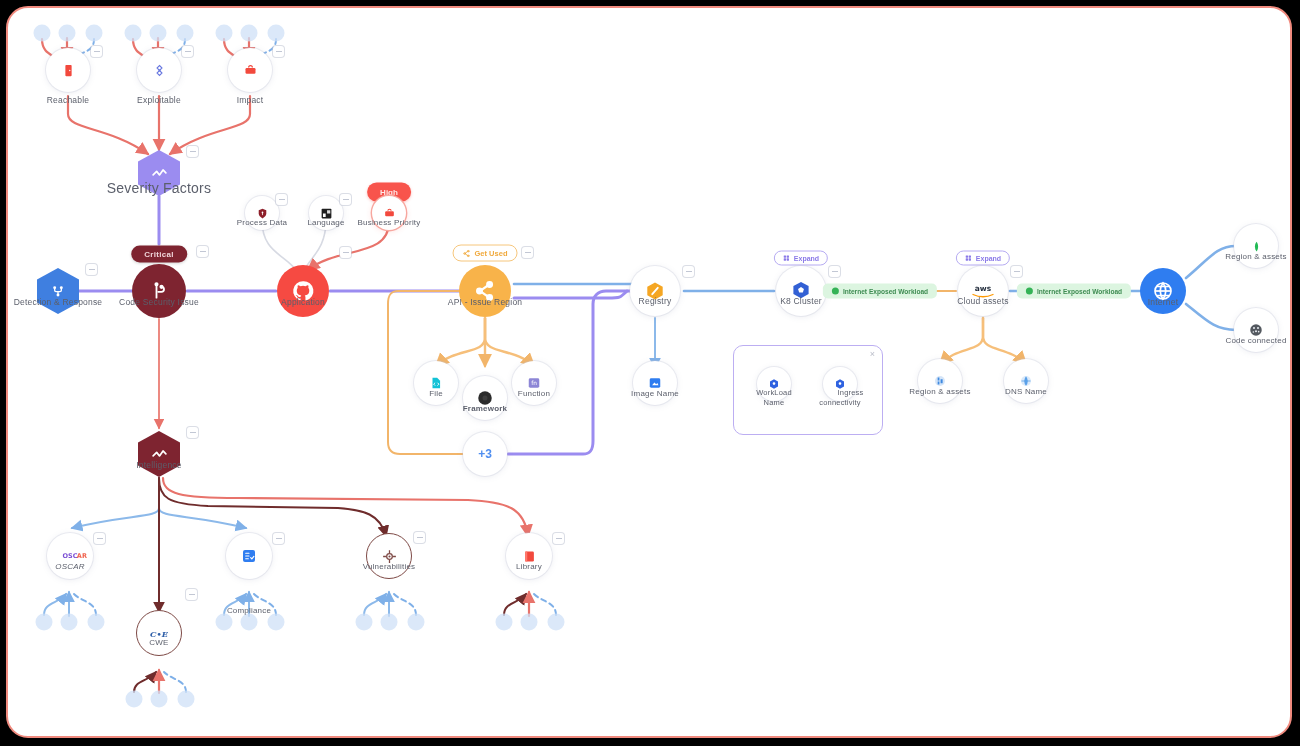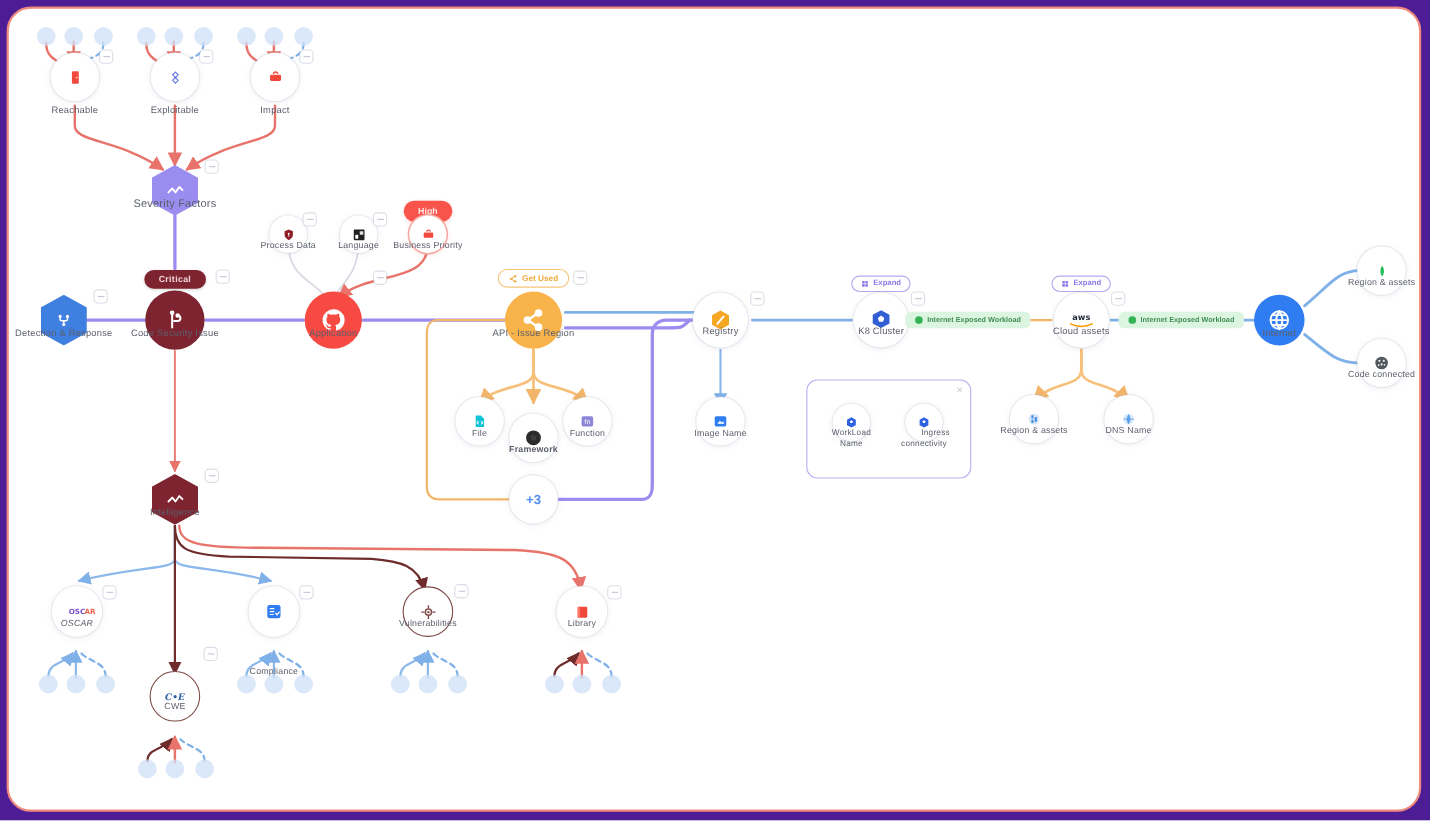--- a/index.html
+++ b/index.html
@@ -1,17 +1,17 @@
 <!DOCTYPE html>
 <html><head>
 <meta charset="utf-8">
 <style>
   html,body{margin:0;padding:0;background:#ffffff;}
   body{font-family:"Liberation Sans",sans-serif;}
-  #stage{position:relative;width:1300px;height:746px;overflow:hidden;background:#4c1d95;}
+  #stage{position:relative;width:1300px;height:746px;overflow:hidden;background:#000000;}
 
   
   #frame{
     position:absolute;left:6px;top:6px;width:1286px;height:732px;
     background:#ffffff;border:2px solid #f08a7e;border-radius:22px;
     box-sizing:border-box;overflow:hidden;
   }
   #canvas{position:absolute;left:0;top:0;width:1286px;height:732px;}
 
   svg.edges{position:absolute;left:0;top:0;width:1286px;height:732px;pointer-events:none;}
@@ -259,21 +259,21 @@
         <div class="label" style="top:48px;font-size:8.5px;">Impact</div>
       </div>
 
       <div class="node" style="left:151px;top:165px;">
         <div class="hex" style="background:#9b8cf0;position:relative;">
           <svg class="ico" width="17" height="17" viewBox="0 0 24 24" fill="none" stroke="#fff" stroke-width="2.4" stroke-linecap="round" stroke-linejoin="round">
             <path d="M3 14 L8 9 L12 14 L17 7 L21 11"></path>
           </svg>
         </div>
         <div class="chip" style="right:-18px;top:-4px"></div>
-        <div class="label" style="top:30px;font-size:10px;">Severity Factors</div>
+        <div class="label" style="top:30px;font-size:14px;">Severity Factors</div>
       </div>
 
       <div class="badge badge-critical" style="left:151px;top:246px;">
         <span>Critical</span>
       </div>
 
       <div class="node" style="left:50px;top:283px;">
         <div class="hex" style="background:#3f7fe0;">
           <svg class="ico" width="16" height="16" viewBox="0 0 24 24" fill="none" stroke="#fff" stroke-width="2" stroke-linecap="round">
             <circle cx="7" cy="7" r="2.2" fill="#fff" stroke="none"></circle>

